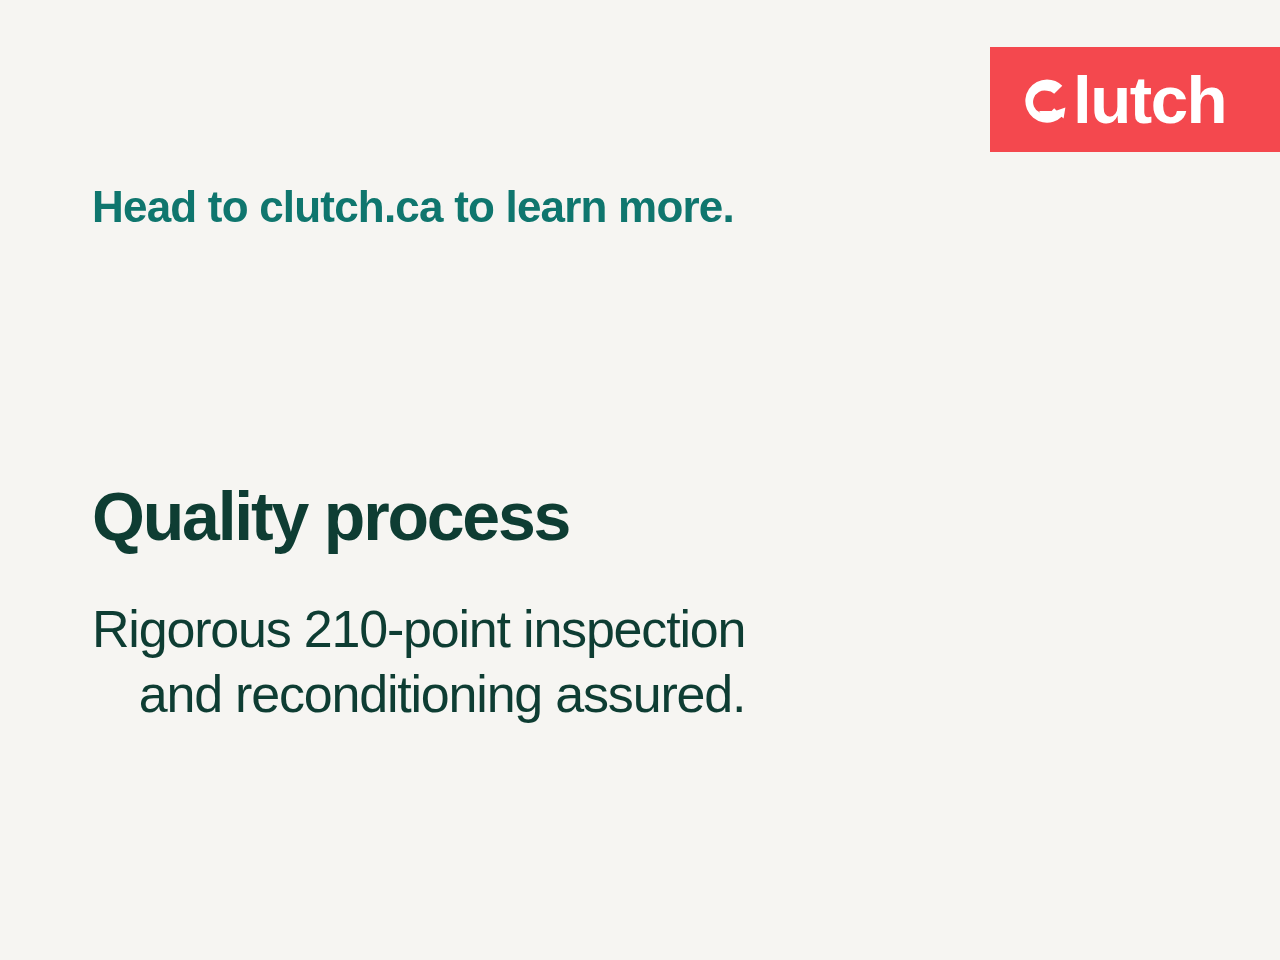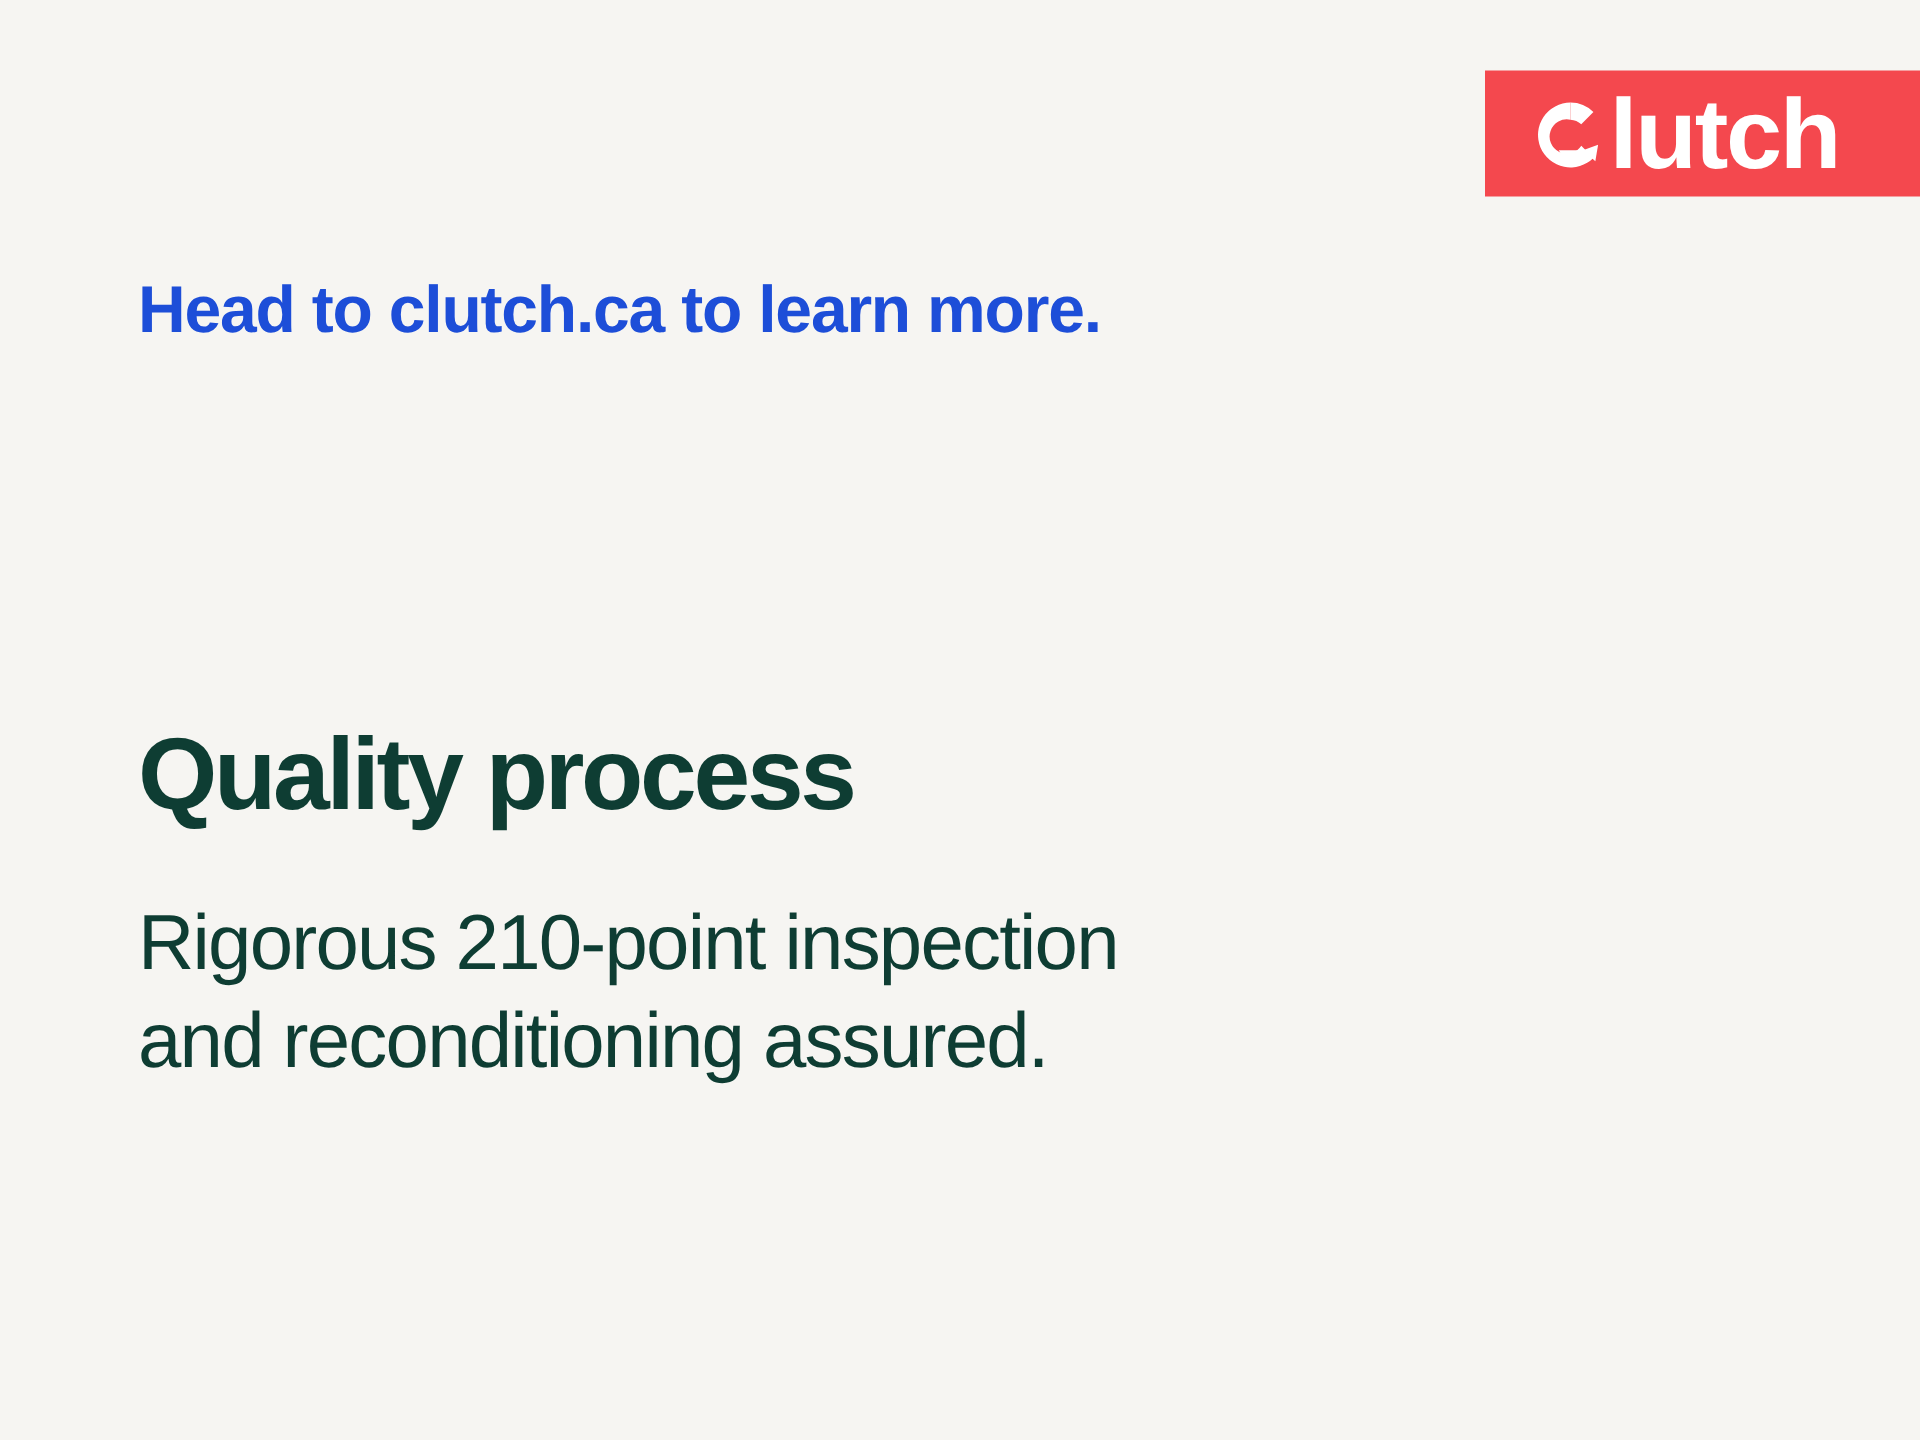--- a/index.html
+++ b/index.html
@@ -22,21 +22,21 @@
     inset: 0;
     background: #F6F5F2;
   }
 
   
   .brand-banner {
     position: absolute;
     left: 990px;
     top: 47px;
     width: 290px;
-    height: 84px;
+    height: 105px;
     background: #F4484E;
     display: flex;
     align-items: center;
     overflow: hidden;
   }
 
   .logo-lockup {
     display: flex;
     align-items: center;
     margin-left: 34px;
@@ -65,21 +65,21 @@
   }
 
   
   .lead-line {
     position: absolute;
     left: 92px;
     top: 182px;
     font-size: 44px;
     line-height: 1.12;
     font-weight: 700;
-    color: #1d4ed8;
+    color: #0f766e;
     letter-spacing: -0.8px;
     white-space: nowrap;
   }
 
   .headline {
     position: absolute;
     left: 92px;
     top: 435px;
     font-size: 68px;
     line-height: 1.05;
@@ -96,20 +96,21 @@
     font-size: 52px;
     line-height: 1.25;
     font-weight: 400;
     color: #0E3D33;
     letter-spacing: -1.2px;
     max-width: 900px;
   }
   .subhead .sub-line {
     display: block;
     white-space: nowrap;
+    text-align: right;
   }
 </style>
 </head>
 <body>
 
 <div class="slide">
 
   <div class="brand-banner">
     <div class="logo-lockup">
       <svg class="logo-mark" viewBox="0 0 100 100" aria-hidden="true">

